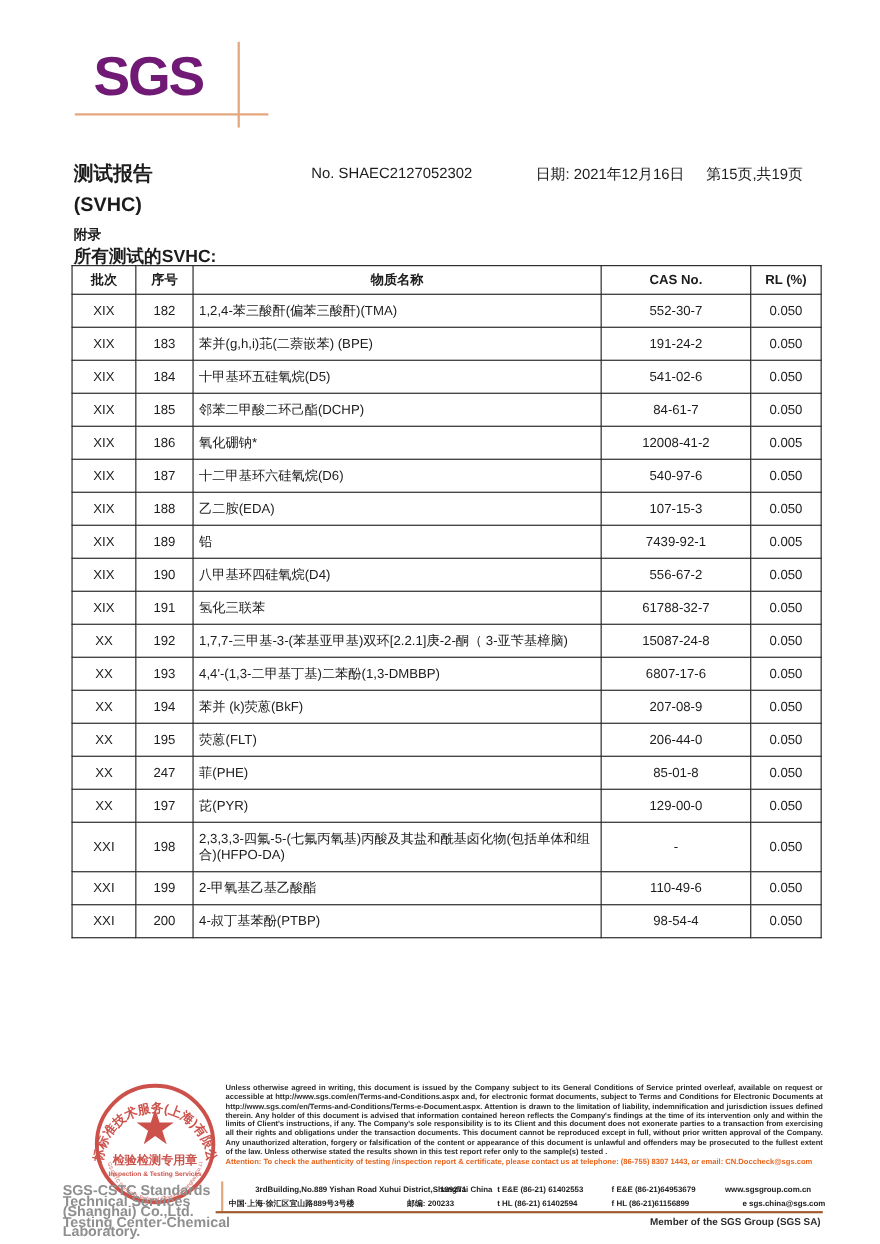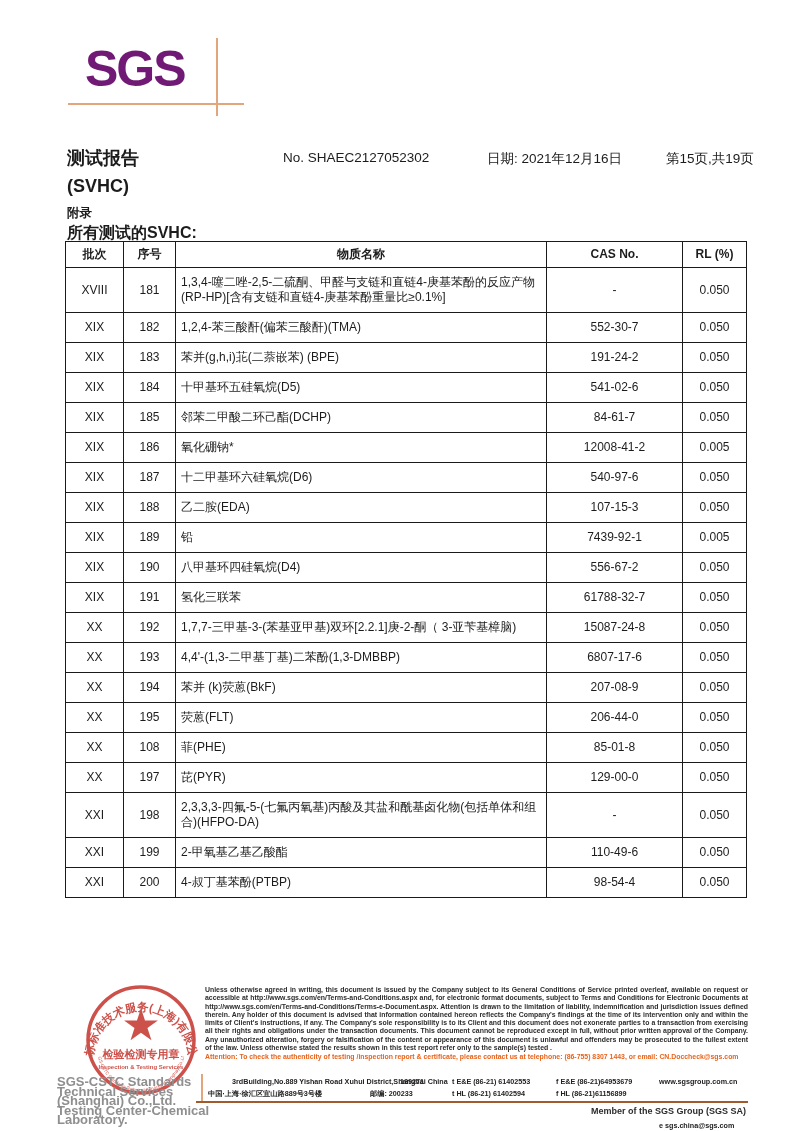--- a/index.html
+++ b/index.html
@@ -15,21 +15,21 @@
     color:#701a75;
   }
   .logo-hline { position:absolute; left:68px; top:103px; width:176px; height:2px; background:#e3a57c; }
   .logo-vline { position:absolute; left:216px; top:38px; width:2px; height:78px; background:#e3a57c; }
 
   
   .title-1 { position:absolute; left:67px; top:146px; font-size:18px; font-weight:bold; }
   .title-2 { position:absolute; left:67px; top:176px; font-size:18px; font-weight:bold; }
   .report-no { position:absolute; left:283px; top:150px; font-size:13.5px; }
   .report-date { position:absolute; left:487px; top:150px; font-size:13.5px; }
-  .report-page { position:absolute; left:642px; top:150px; font-size:13.5px;margin-left:24px; }
+  .report-page { position:absolute; left:642px; top:150px; font-size:13.5px; }
   .annex { position:absolute; left:67px; top:205px; font-size:12.5px; font-weight:bold; }
   .subtitle { position:absolute; left:67px; top:223px; font-size:16px; font-weight:bold; }
 
   
   .svhc-table {
     position:absolute; left:65px; top:241px; width:681px;
     border-collapse:collapse; table-layout:fixed;
     font-size:12px;
   }
   .svhc-table th, .svhc-table td {
@@ -85,27 +85,20 @@
       <tr>
         <th>批次</th>
         <th>序号</th>
         <th>物质名称</th>
         <th>CAS No.</th>
         <th>RL (%)</th>
       </tr>
     </thead>
   <tbody>
       <tr>
-        <td>XVIII</td>
-        <td>181</td>
-        <td class="name-cell">1,3,4-噻二唑-2,5-二硫酮、甲醛与支链和直链4-庚基苯酚的反应产物(RP-HP)[含有支链和直链4-庚基苯酚重量比≥0.1%]</td>
-        <td>-</td>
-        <td>0.050</td>
-      </tr>
-      <tr>
         <td>XIX</td>
         <td>182</td>
         <td class="name-cell">1,2,4-苯三酸酐(偏苯三酸酐)(TMA)</td>
         <td>552-30-7</td>
         <td>0.050</td>
       </tr>
       <tr>
         <td>XIX</td>
         <td>183</td>
         <td class="name-cell">苯并(g,h,i)苝(二萘嵌苯) (BPE)</td>
@@ -191,21 +184,21 @@
       </tr>
       <tr>
         <td>XX</td>
         <td>195</td>
         <td class="name-cell">荧蒽(FLT)</td>
         <td>206-44-0</td>
         <td>0.050</td>
       </tr>
       <tr>
         <td>XX</td>
-        <td>108</td>
+        <td>247</td>
         <td class="name-cell">菲(PHE)</td>
         <td>85-01-8</td>
         <td>0.050</td>
       </tr>
       <tr>
         <td>XX</td>
         <td>197</td>
         <td class="name-cell">芘(PYR)</td>
         <td>129-00-0</td>
         <td>0.050</td>
@@ -266,16 +259,16 @@
 <span class="addr" style="left:208px; top:1077px;padding-left:24px;">3rdBuilding,No.889 Yishan Road Xuhui District,Shanghai China</span>
 <span class="addr" style="left:400px; top:1077px;">139271</span>
 <span class="addr" style="left:452px; top:1077px;">t E&amp;E (86-21) 61402553</span>
 <span class="addr" style="left:556px; top:1077px;">f E&amp;E (86-21)64953679</span>
 <span class="addr" style="left:659px; top:1077px;">www.sgsgroup.com.cn</span>
 
 <span class="addr" style="left:208px; top:1089px;">中国·上海·徐汇区宜山路889号3号楼</span>
 <span class="addr" style="left:370px; top:1089px;">邮编: 200233</span>
 <span class="addr" style="left:452px; top:1089px;">t HL (86-21) 61402594</span>
 <span class="addr" style="left:556px; top:1089px;">f HL (86-21)61156899</span>
-<span class="addr" style="left:659px; top:1089px;margin-top:32px;">e  sgs.china@sgs.com</span>
+<span class="addr" style="left:675px; top:1089px;">e  sgs.china@sgs.com</span>
 
 <div class="footer-bottom-line"></div>
 <div class="member-line">Member of the SGS Group (SGS SA)</div>
 
 </body></html>

